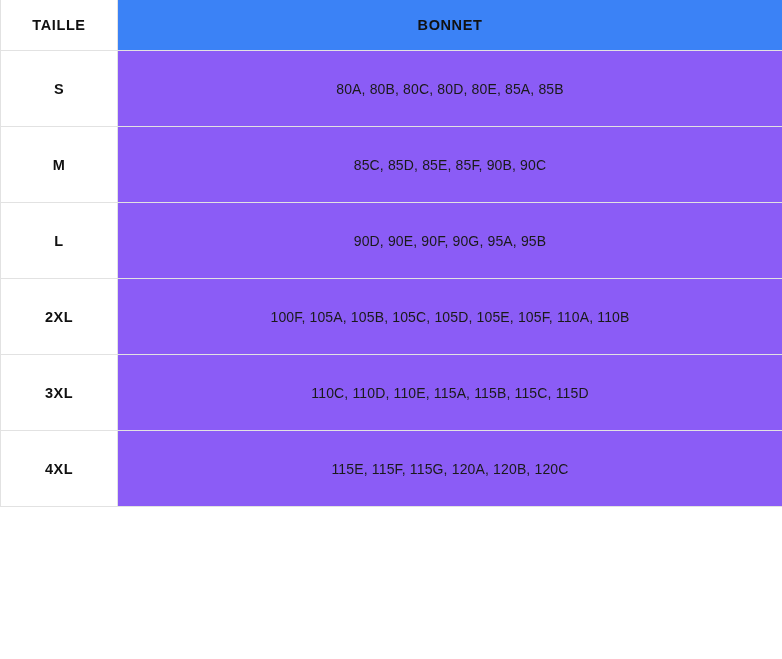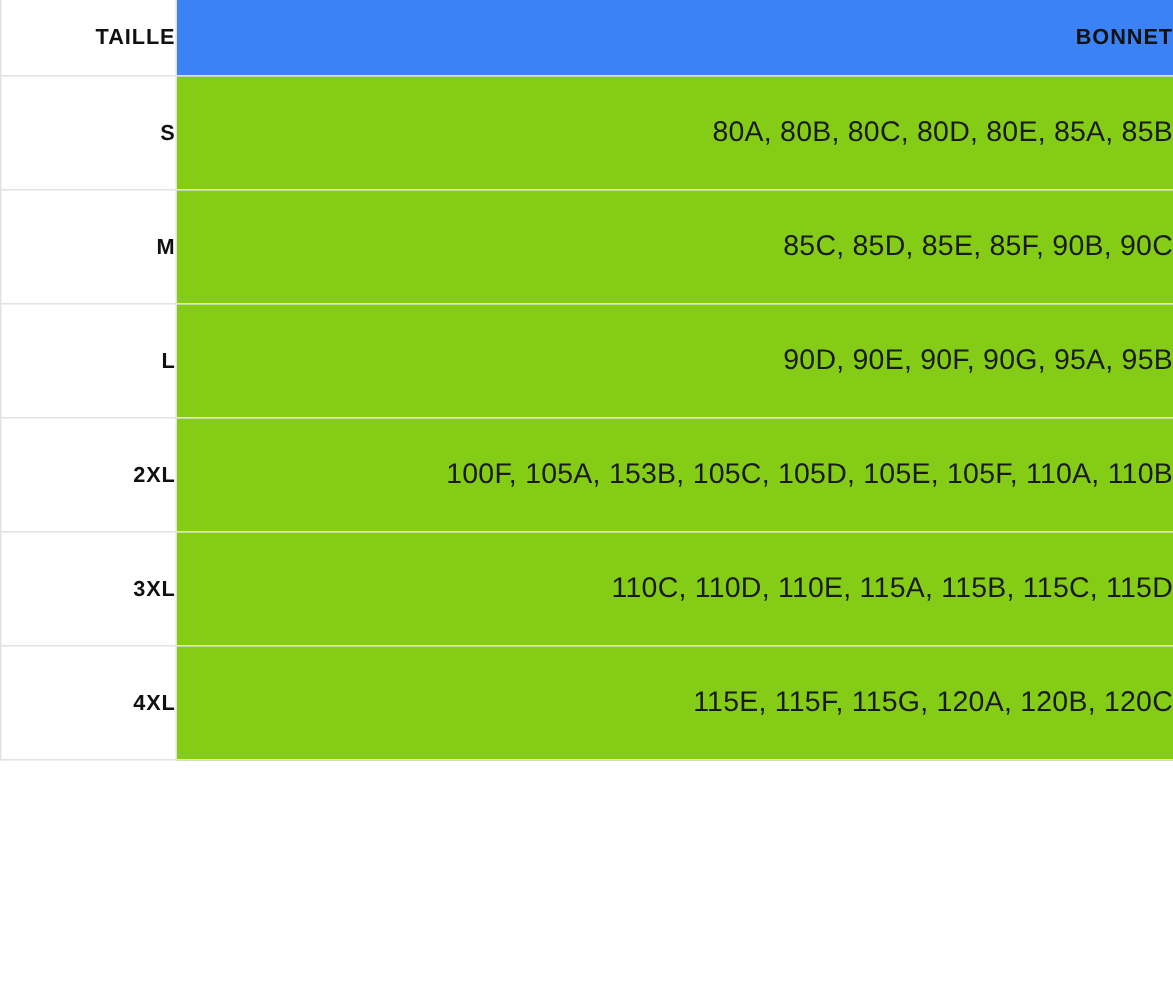--- a/index.html
+++ b/index.html
@@ -18,21 +18,21 @@
     border-collapse: collapse;
     width: 782px;
     table-layout: fixed;
   }
   .size-table col.col-size { width: 117px; }
   .size-table col.col-cup  { width: 665px; }
 
   .size-table th,
   .size-table td {
     border: 1px solid #e2e2e2;
-    text-align: right;
+    text-align: center;
     vertical-align: middle;
     padding: 0;
   }
   .size-table thead th {
     background: #ffffff;
     font-size: 14.5px;
     font-weight: bold;
     letter-spacing: 0.6px;
     color: #111111;
     height: 50px;
@@ -43,22 +43,22 @@
   }
   .size-table tbody tr { height: 76px; }
   .size-table tbody td.size-cell {
     background: #ffffff;
     font-size: 14.5px;
     font-weight: bold;
     letter-spacing: 0.5px;
     color: #111111;
   }
   .size-table tbody td.cup-cell {
-    background: #84cc16;
-    font-size: 19px;
+    background: #8b5cf6;
+    font-size: 14px;
     font-weight: normal;
     color: #1a1a1a;
     letter-spacing: 0.15px;
   }
   .size-table tr:first-child th:first-child,
   .size-table tr td:first-child { border-left: 1px solid #e2e2e2; }
 </style>
 </head>
 <body>
 
@@ -81,21 +81,21 @@
     <tr>
       <td class="size-cell">M</td>
       <td class="cup-cell">85C, 85D, 85E, 85F, 90B, 90C</td>
     </tr>
     <tr>
       <td class="size-cell">L</td>
       <td class="cup-cell">90D, 90E, 90F, 90G, 95A, 95B</td>
     </tr>
     <tr>
       <td class="size-cell">2XL</td>
-      <td class="cup-cell">100F, 105A, 153B, 105C, 105D, 105E, 105F, 110A, 110B</td>
+      <td class="cup-cell">100F, 105A, 105B, 105C, 105D, 105E, 105F, 110A, 110B</td>
     </tr>
     <tr>
       <td class="size-cell">3XL</td>
       <td class="cup-cell">110C, 110D, 110E, 115A, 115B, 115C, 115D</td>
     </tr>
     <tr>
       <td class="size-cell">4XL</td>
       <td class="cup-cell">115E, 115F, 115G, 120A, 120B, 120C</td>
     </tr>
   </tbody>

